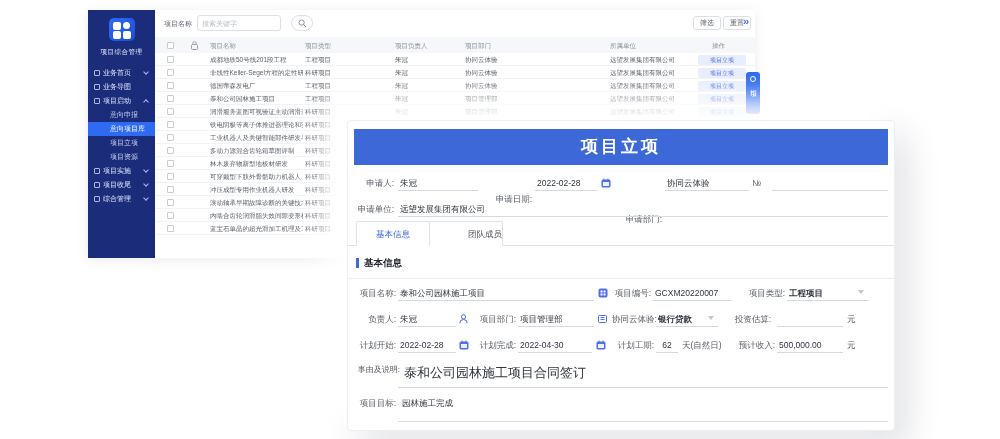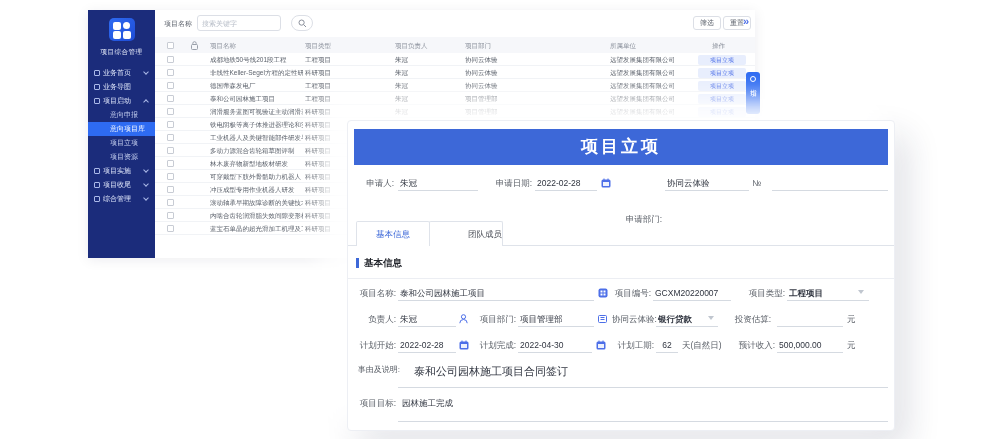--- a/index.html
+++ b/index.html
@@ -345,34 +345,38 @@
     <span class="ring"></span>
     <span class="vtxt">指引</span>
   </div>
 
   <div class="modal">
     <div class="m-header">项目立项</div>
 
     <div class="fld" style="left:0; top:54px; width:100%;">
       <span class="flabel" style="left:0; width:46px;">申请人:</span>
       <span class="fline" style="left:50px; width:80px;">朱冠</span>
-      <span class="flabel" style="left:136px; width:48px;">申请日期:</span>
+      <span class="flabel" style="left:136px; width:48px;margin-top:16px;">申请日期:</span>
       <span class="fline" style="left:187px; width:62px;">2022-02-28</span>
       <svg class="fico" style="left:253px;" width="10" height="10" viewBox="0 0 10 10">
         <rect x="0.5" y="1.5" width="9" height="8" rx="1.5" fill="#4D6FE8"></rect>
           <line x1="3" y1="0.5" x2="3" y2="3" stroke="#4D6FE8" stroke-width="1"></line>
           <line x1="7" y1="0.5" x2="7" y2="3" stroke="#4D6FE8" stroke-width="1"></line>
           <rect x="2" y="4" width="6" height="4" fill="#fff" opacity=".9"></rect>
       </svg>
       <span class="flabel" style="left:266px; width:48px;margin-top:36px;">申请部门:</span>
       <span class="fline" style="left:317px; width:84px;">协同云体验</span>
       <span class="flabel" style="left:404px; width:18px; text-align:left;">№</span>
       <span class="fline" style="left:424px; width:116px;"></span>
     </div>
 
+    <div class="fld" style="left:0; top:80px; width:100%;">
+      <span class="flabel" style="left:0; width:46px;">申请单位:</span>
+      <span class="fline" style="left:50px; width:490px;">远望发展集团有限公司</span>
+    </div>
 
     <div class="tabs">
       <span class="tab t0 active">基本信息</span>
       <span class="tab t1">团队成员</span>
     </div>
 
     <div class="sect">基本信息</div>
     <div class="sdiv"></div>
 
     <div class="fld" style="left:0; top:164px; width:100%;">
@@ -434,21 +438,21 @@
       <span class="flabel" style="left:264px; width:42px;">计划工期:</span>
       <span class="fline" style="left:308px; width:22px; text-align:center;">62</span>
       <span class="funit" style="left:334px;">天(自然日)</span>
       <span class="flabel" style="left:385px; width:42px;">预计收入:</span>
       <span class="fline" style="left:429px; width:66px;">500,000.00</span>
       <span class="funit" style="left:499px;">元</span>
     </div>
 
     <div class="fld" style="left:0; top:240px; width:100%; height:28px;">
       <span class="flabel" style="left:0; width:52px; font-size:8px;">事由及说明:</span>
-      <span style="position:absolute; left:66px; top:3px; font-size:11px; color:#303540;">泰和公司园林施工项目合同签订</span>
+      <span style="position:absolute; left:56px; top:3px; font-size:13px; color:#303540;">泰和公司园林施工项目合同签订</span>
       <span style="position:absolute; left:50px; top:26px; width:490px; border-bottom:1px solid #D5DAE1;"></span>
     </div>
 
     <div class="fld" style="left:0; top:274px; width:100%; height:28px;">
       <span class="flabel" style="left:0; width:48px;">项目目标:</span>
       <span style="position:absolute; left:54px; top:3px; font-size:8.5px; color:#303540;">园林施工完成</span>
       <span style="position:absolute; left:50px; top:26px; width:490px; border-bottom:1px solid #D5DAE1;"></span>
     </div>
   </div>
 </div>

